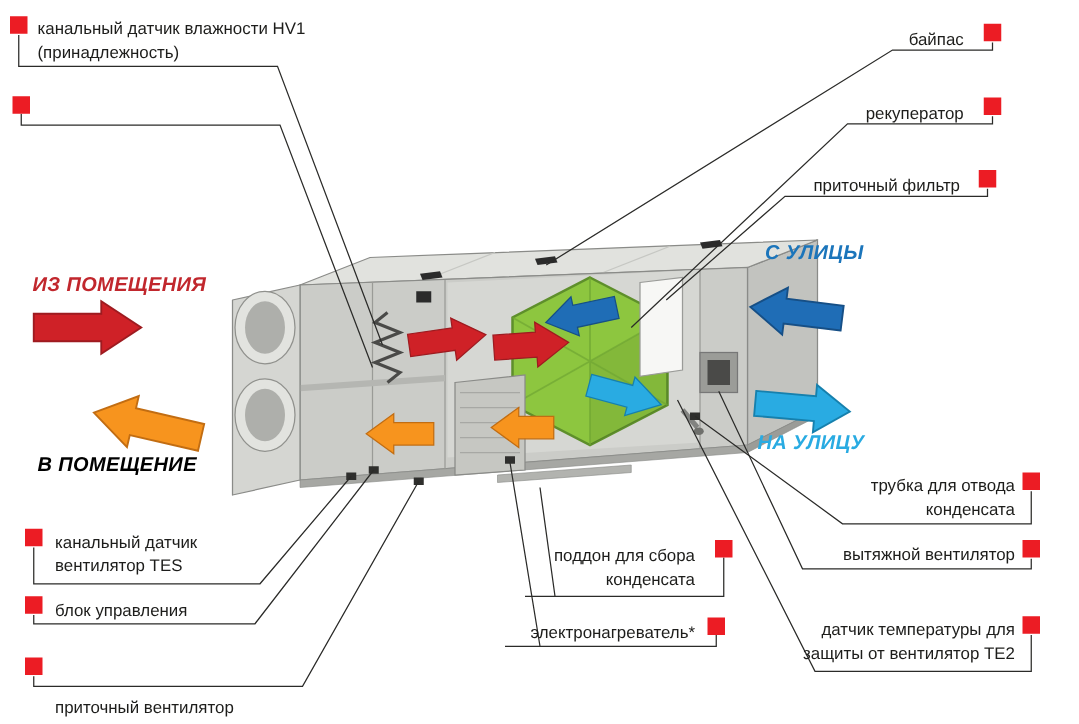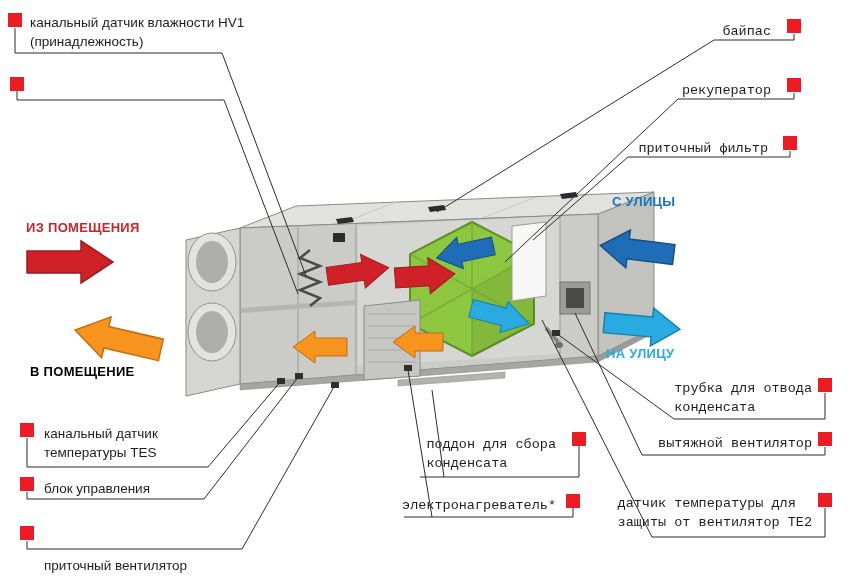--- a/index.html
+++ b/index.html
@@ -1,23 +1,23 @@
 <!DOCTYPE html>
 <html><head>
 <meta charset="utf-8">
 <style>
   html,body{margin:0;padding:0;background:#fff;}
   .canvas{position:relative;width:863px;height:579px;background:#ffffff;
           font-family:"Liberation Sans",sans-serif;overflow:hidden;}
   .canvas svg{position:absolute;left:0;top:0;}
   .callout{position:absolute;font-size:13.5px;line-height:19px;color:#1d1d1b;}
   .callout .line{display:block;white-space:nowrap;}
-  .callout.right{text-align:left;font-family:Liberation Mono, monospace;}
+  .callout.right{text-align:right;}
   .marker{position:absolute;width:14px;height:14px;background:#ec1c24;}
-  .flow{position:absolute;font-size:13px;font-weight:bold;
+  .flow{position:absolute;font-size:16px;font-weight:bold;font-style:italic;
         letter-spacing:.3px;white-space:nowrap;}
   .flow.red{color:#c1272d}.flow.orange{color:#000000}
   .flow.blue{color:#1b75bb}.flow.cyan{color:#29abe2}
 </style>
 </head>
 <body>
 
 <div class="canvas">
 
   <svg width="863" height="579" viewBox="0 0 863 579">
@@ -140,21 +140,21 @@
   </div>
   <div class="callout right" style="right:307px;top:435px">
     <span class="line">поддон для сбора</span>
     <span class="line">конденсата</span>
   </div>
   <div class="callout right" style="right:307px;top:496px">
     <span class="line">электронагреватель*</span>
   </div>
   <div class="callout" style="left:44px;top:424px">
     <span class="line">канальный датчик</span>
-    <span class="line">температуры TES</span>
+    <span class="line">вентилятор TES</span>
   </div>
   <div class="callout" style="left:44px;top:479px">
     <span class="line">блок управления</span>
   </div>
   <div class="callout" style="left:44px;top:556px">
     <span class="line">приточный вентилятор</span>
   </div>
 
   <div class="flow red" style="left:26px;top:220px">ИЗ ПОМЕЩЕНИЯ</div>
   <div class="flow orange" style="left:30px;top:364px">В ПОМЕЩЕНИЕ</div>

